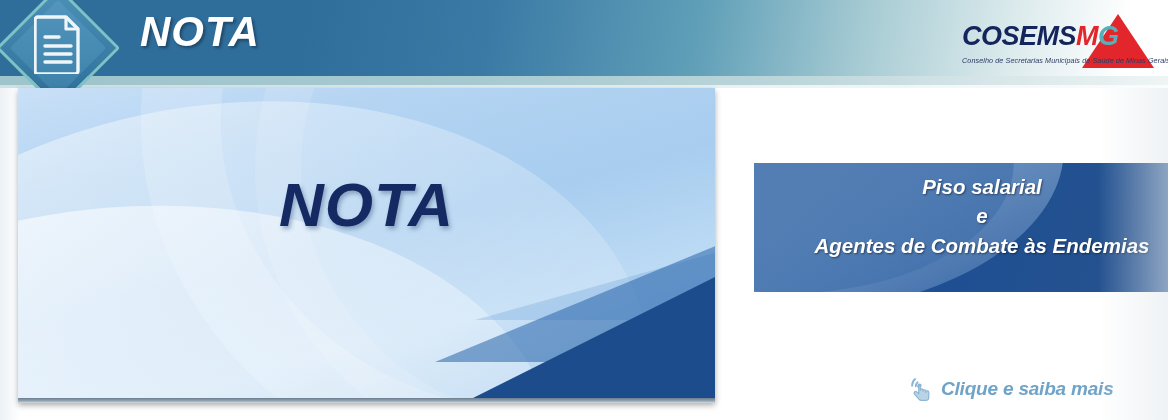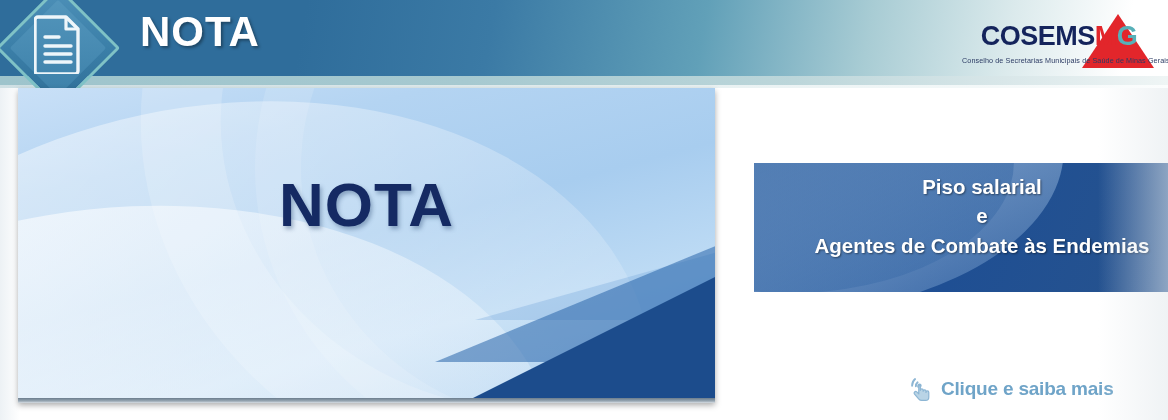--- a/index.html
+++ b/index.html
@@ -12,20 +12,21 @@
     height: 420px;
     font-family: "Liberation Sans", sans-serif;
     overflow: hidden;
   }
   #banner-root {
     position: relative;
     width: 1168px;
     height: 420px;
     background: #ffffff;
     overflow: hidden;
+    font-style: italic;
   }
 
   
   .header-bar {
     position: absolute;
     left: 0; top: 0;
     width: 1168px;
     height: 76px;
     background: linear-gradient(100deg,
         #2f6d9b 0%,
@@ -110,21 +111,21 @@
     right: 8px; top: 2px;
     width: 0; height: 0;
     border-left: 36px solid transparent;
     border-right: 36px solid transparent;
     border-bottom: 54px solid #e2262b;
   }
   .logo-text-row {
     position: absolute;
     left: 0; top: 11px;
     width: 200px;
-    text-align: center;
+    text-align: left;
     padding-right: 6px;
     box-sizing: border-box;
     font-size: 27px;
     font-weight: bold;
     letter-spacing: -0.5px;
     line-height: 1;
     white-space: nowrap;
   }
   .logo-cosems { color: #14245c; }
   .logo-m { color: #e2262b; }

